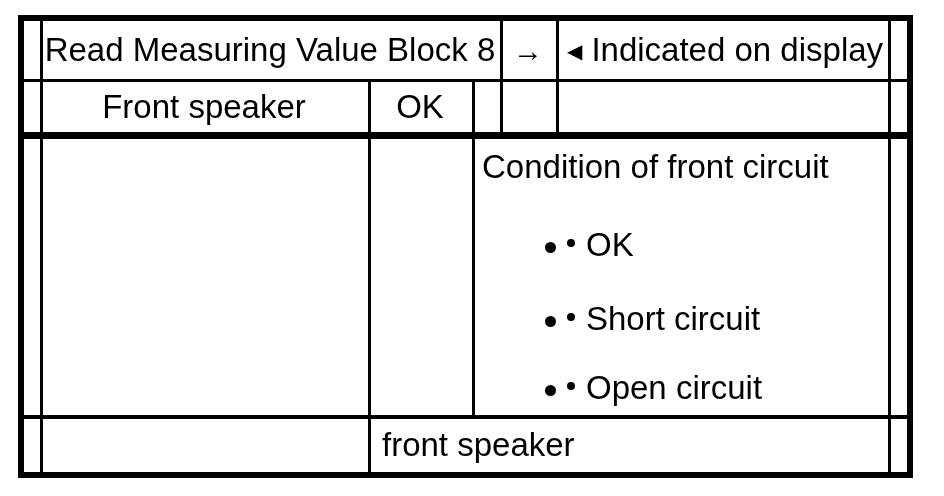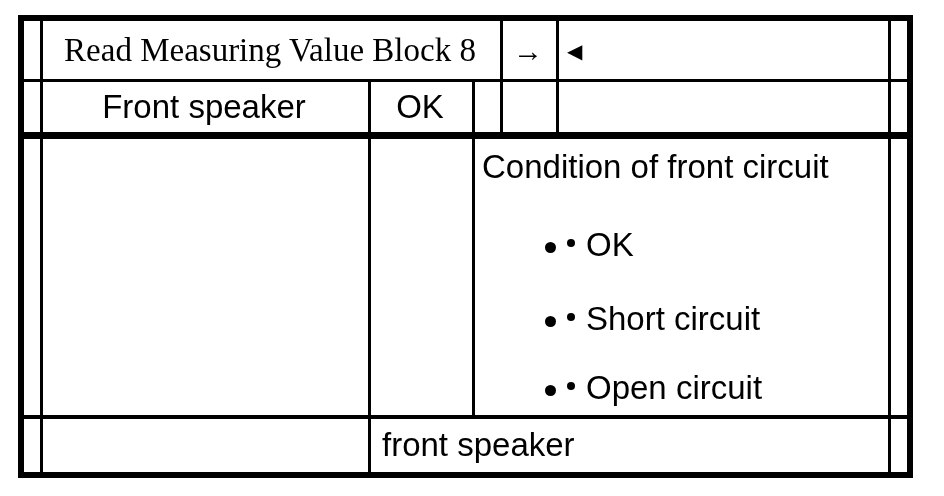--- a/index.html
+++ b/index.html
@@ -44,21 +44,21 @@
     display: flex;
     align-items: center;
     justify-content: center;
   }
   .left-align {
     display: flex;
     align-items: center;
     justify-content: flex-start;
     box-sizing: border-box;
   }
-  .c-title    { left: 16px;  top: 0;     width: 460px; height: 58px; font-family: Liberation Serif, serif; }
+  .c-title    { left: 16px;  top: 0;     width: 460px; height: 58px; }
   .c-arrow    { left: 476px; top: 0;     width: 56px;  height: 58px; font-size: 30px; }
   .c-indicated{ left: 532px; top: 0;     width: 332px; height: 58px; padding-left: 11px; gap: 9px; }
   .marker     { font-size: 20px; position: relative; top: 1px; }
   .c-function { left: 16px;  top: 61px;  width: 328px; height: 50px; }
   .c-value    { left: 344px; top: 61px;  width: 104px; height: 50px; }
   .c-heading  { left: 458px; top: 128px; }
   .option {
     position: absolute;
     left: 521px;
     height: 45px;
@@ -105,20 +105,21 @@
   <div class="hline" style="top:58px;"></div>
   <div class="hline" style="top:111px; height:7px;"></div>
   <div class="hline" style="top:394px; height:4px;"></div>
 
   <div class="cell c-title center">Read Measuring Value Block 8</div>
 
   <div class="cell c-arrow center">→</div>
 
   <div class="cell c-indicated left-align">
     <span class="marker">◀</span>
+    <span>Indicated on display</span>
   </div>
 
   <div class="cell c-function center">Front speaker</div>
 
   <div class="cell c-value center">OK</div>
 
   <div class="cell c-heading">Condition of front circuit</div>
 
   <div class="option opt-ok">
     <span class="bullet"></span>

